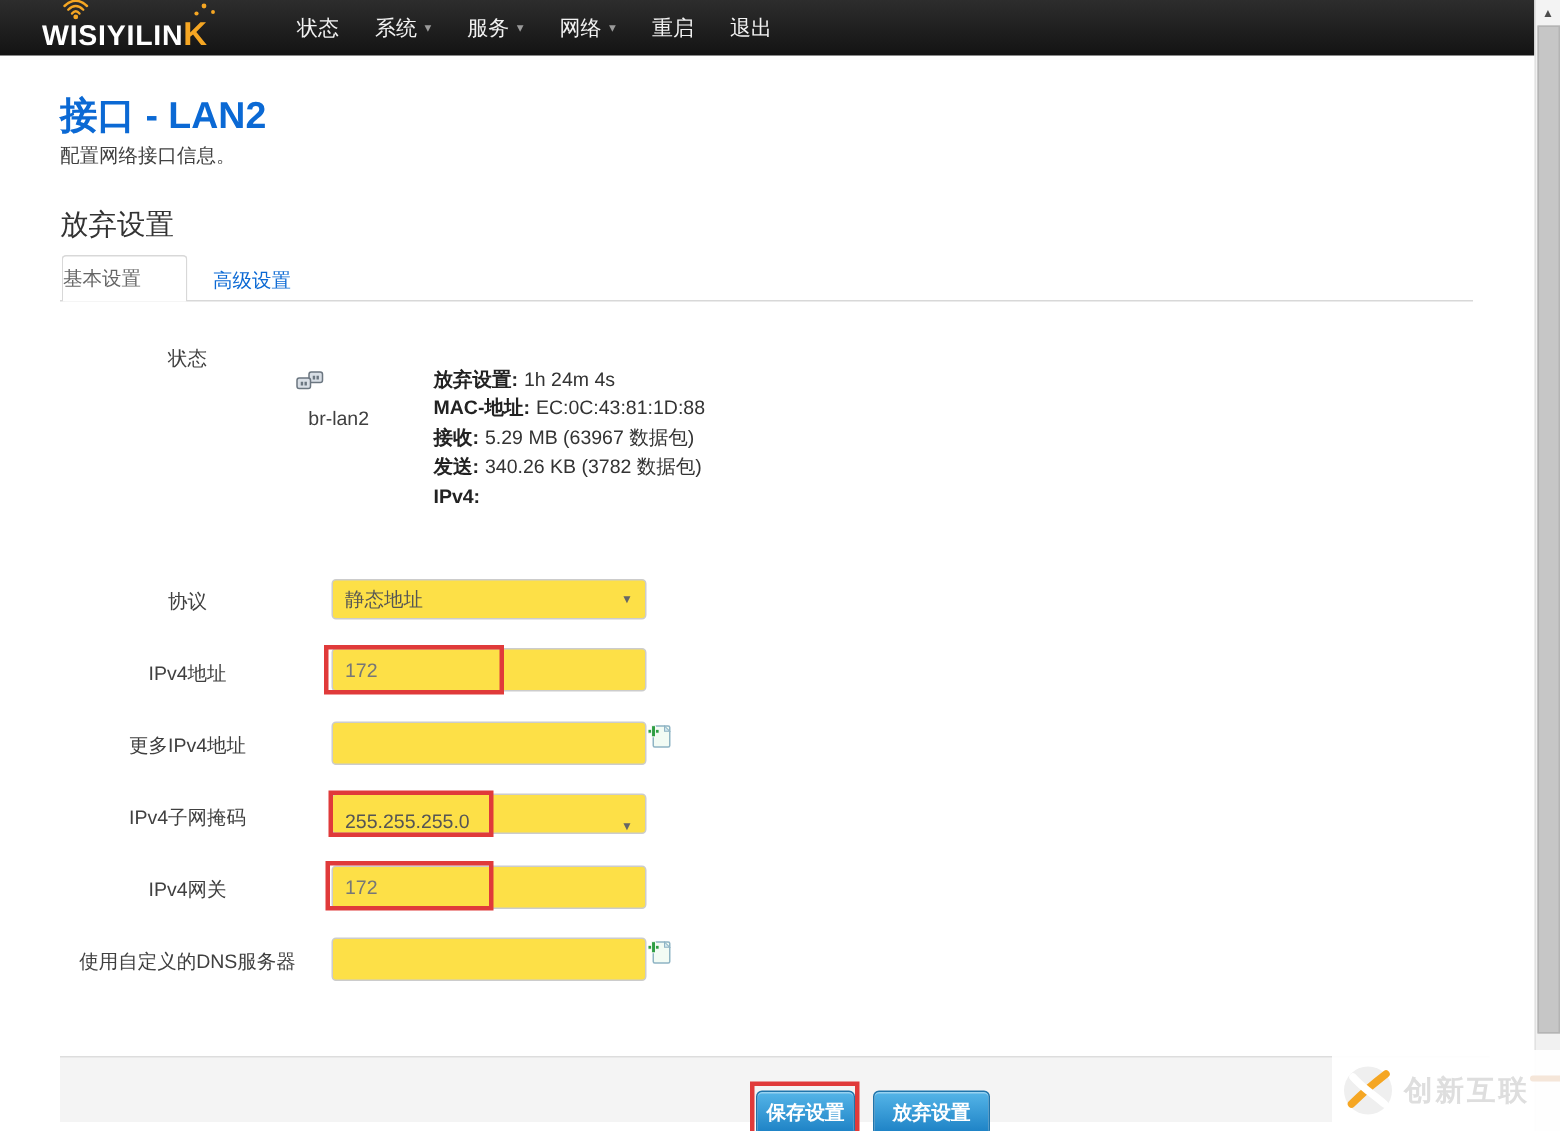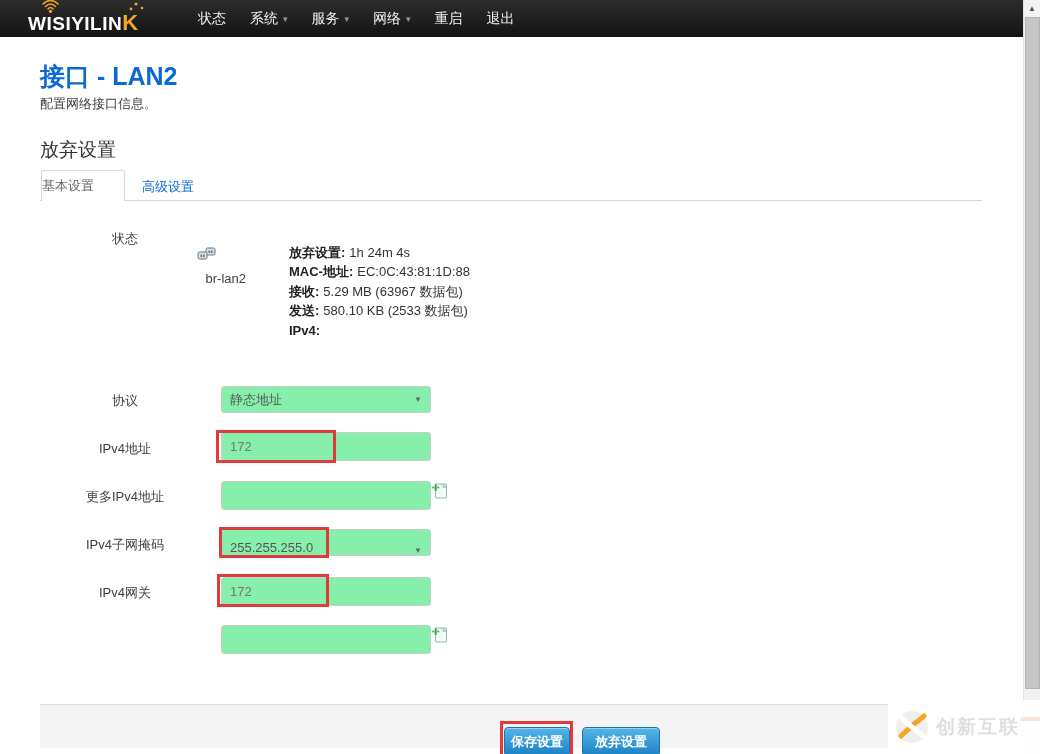--- a/index.html
+++ b/index.html
@@ -45,21 +45,21 @@
             font-size:13px; color:#404040; }
 
   
   .dev-icon { position:absolute; left:196px; top:246px; }
   .dev-name { position:absolute; left:166px; top:271px; width:80px; text-align:right;
               font-size:13px; color:#404040; }
   .status-block { position:absolute; left:289px; top:243px; font-size:13px; color:#333; line-height:19.4px; }
   .status-block b { color:#222; margin-right:4px; }
 
   
-  .ctl { position:absolute; left:221px; width:210px; background:#86efac; border:1px solid #ccc;
+  .ctl { position:absolute; left:221px; width:210px; background:#fde047; border:1px solid #ccc;
          border-radius:3px; font-size:13px; }
   .fake-select { height:27px; display:flex; align-items:center; justify-content:space-between;
                  padding:0 8px; color:#555; cursor:pointer; }
   .sel-caret { font-size:8px; color:#666; }
   input.ctl { height:29px; padding:0 8px; color:#777; outline:none;
               font-family:"Liberation Sans","DejaVu Sans",sans-serif; }
   .add-icon { position:absolute; left:431px; cursor:pointer; }
 
   
   .footer-band { position:absolute; left:40px; top:704px; width:953px; height:44px;
@@ -150,21 +150,21 @@
     <rect x="4.5" y="8.5" width="1.6" height="2.5" fill="#6b7680"></rect>
     <rect x="7" y="8.5" width="1.6" height="2.5" fill="#6b7680"></rect>
     <rect x="12.5" y="4.5" width="1.6" height="2.5" fill="#6b7680"></rect>
     <rect x="15" y="4.5" width="1.6" height="2.5" fill="#6b7680"></rect>
   </svg>
   <div class="dev-name">br-lan2</div>
   <div class="status-block">
     <div><b>放弃设置:</b><span>1h 24m 4s</span></div>
     <div><b>MAC-地址:</b><span>EC:0C:43:81:1D:88</span></div>
     <div><b>接收:</b><span>5.29 MB (63967 数据包)</span></div>
-    <div><b>发送:</b><span>580.10 KB (2533 数据包)</span></div>
+    <div><b>发送:</b><span>340.26 KB (3782 数据包)</span></div>
     <div><b>IPv4:</b><span></span></div>
   </div>
 
   <div class="flabel" style="top:392px;">协议</div>
   <div class="ctl fake-select" style="top:386px;">
     <span>静态地址</span>
     <span class="sel-caret">▼</span>
   </div>
 
   <div class="flabel" style="top:440px;">IPv4地址</div>
@@ -183,20 +183,21 @@
 
   <div class="flabel" style="top:536px;">IPv4子网掩码</div>
   <div class="ctl fake-select" style="top:529px;align-items:flex-end;">
     <span>255.255.255.0</span>
     <span class="sel-caret">▼</span>
   </div>
 
   <div class="flabel" style="top:584px;">IPv4网关</div>
   <input class="ctl" style="top: 577px;" value="172">
 
+  <div class="flabel" style="top:632px;">使用自定义的DNS服务器</div>
   <input class="ctl" style="top: 625px;" value="">
   <svg class="add-icon" style="top:626px;" width="17" height="17" viewBox="0 0 17 17">
     <rect x="4.5" y="2" width="11" height="14" rx="1" fill="#f2fbf4" stroke="#8fb4c4"></rect>
     <path d="M12 2 l3.5 3.5 l-3.5 0 z" fill="#cfe6ee" stroke="#8fb4c4" stroke-width=".7"></path>
     <g fill="#2f9e44" stroke="#ffffff" stroke-width=".6">
       <rect x="1" y="4.2" width="7.4" height="2.6"></rect>
       <rect x="3.4" y="1.8" width="2.6" height="7.4"></rect>
     </g>
   </svg>
 

